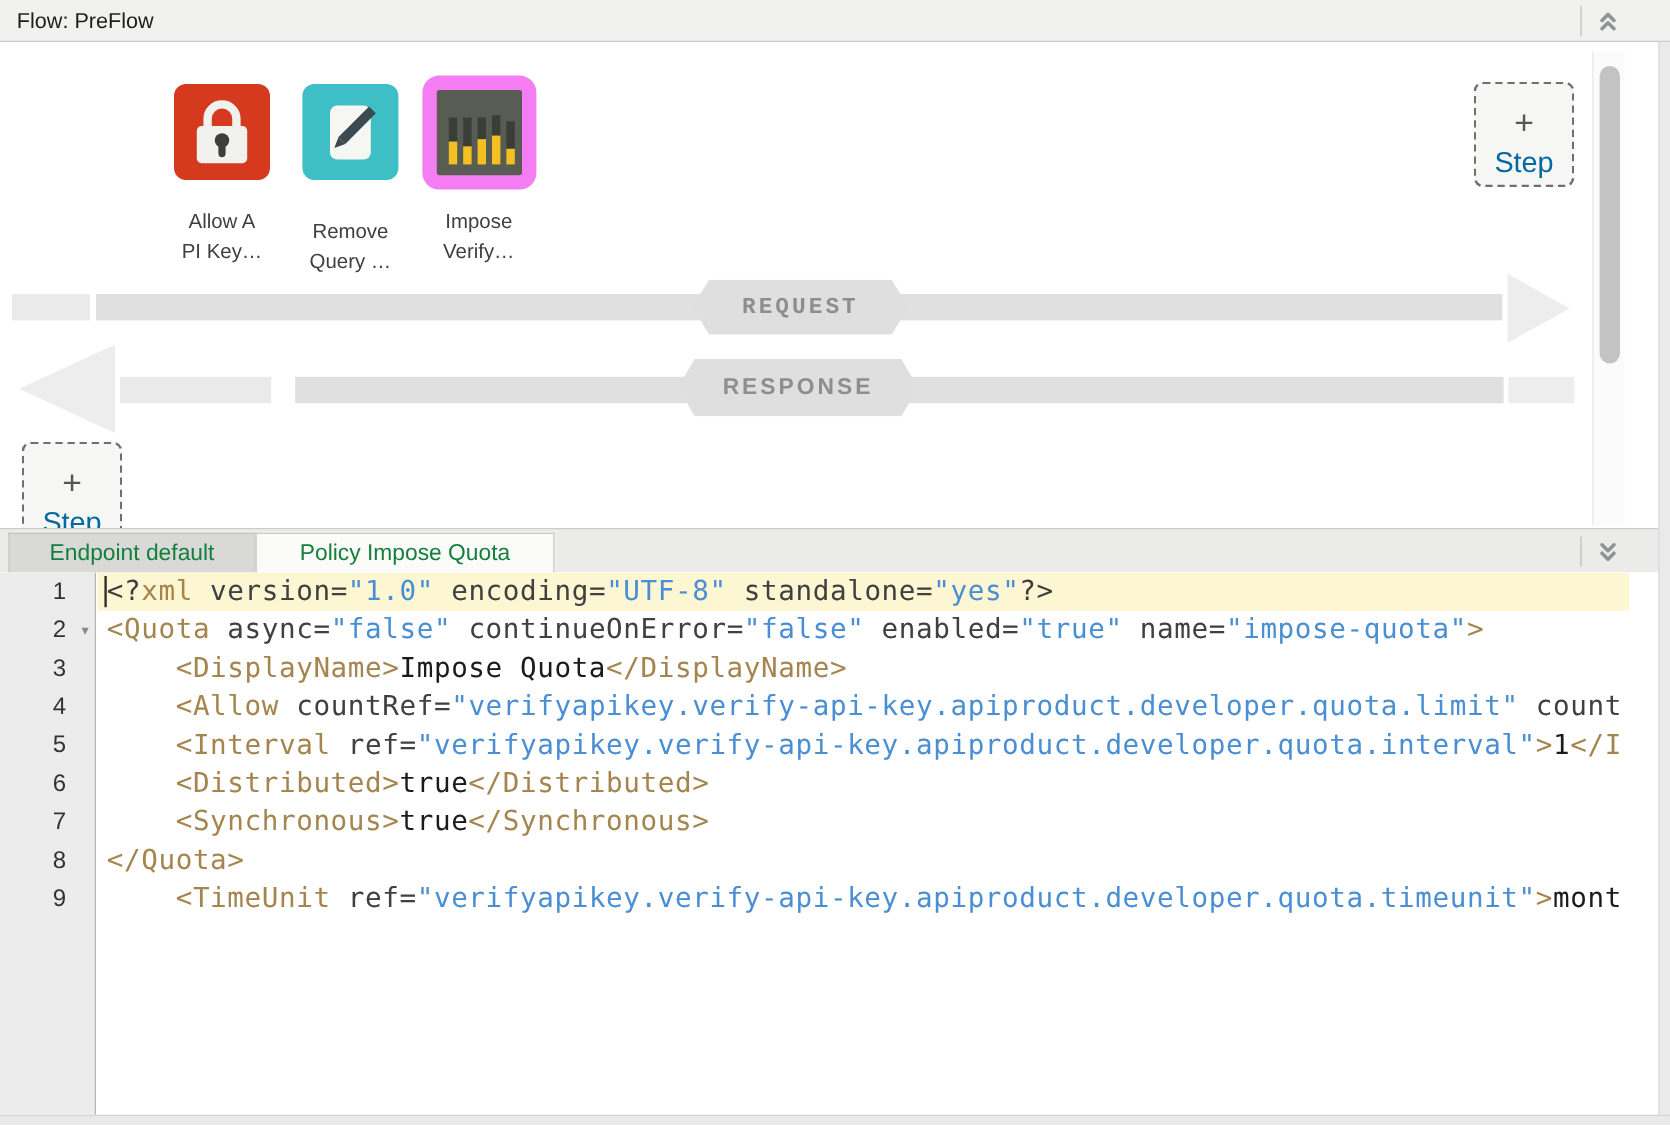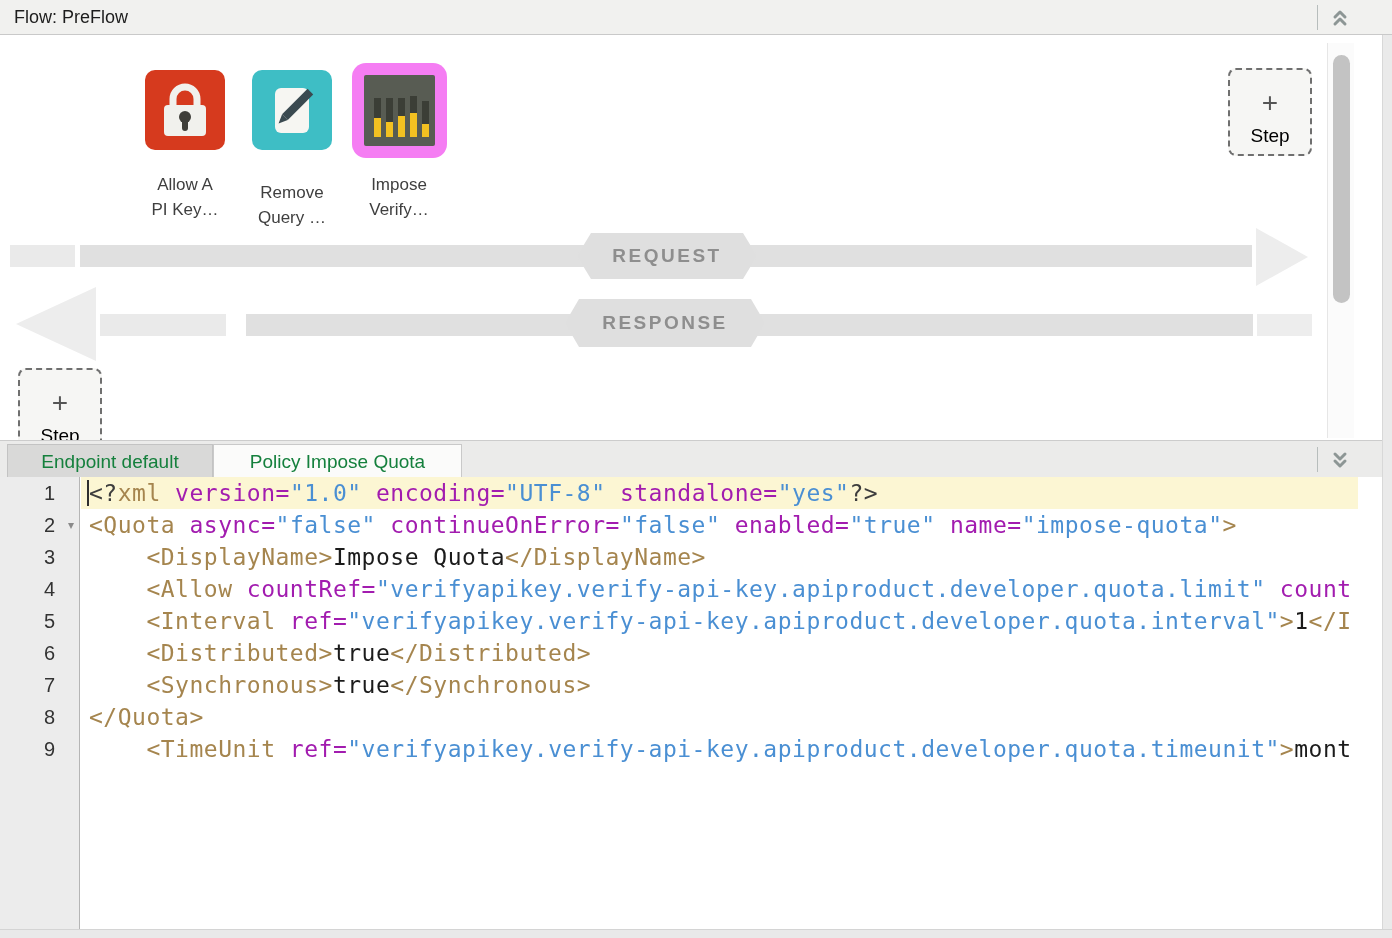--- a/index.html
+++ b/index.html
@@ -14,21 +14,21 @@
   .flow-canvas{position:absolute;left:0;top:35px;width:1382px;height:405px;background:#fff;overflow:hidden;}
 
   .step{position:absolute;cursor:pointer;}
   .step-icon{width:80px;height:80px;border-radius:10px;display:flex;align-items:center;justify-content:center;}
   .step-label{position:absolute;width:130px;text-align:center;font-size:17px;line-height:25px;color:#3f3f3f;}
   .quota-outer{width:95px;height:95px;border-radius:14px;background:#f57df3;display:flex;align-items:center;justify-content:center;}
   .quota-inner{width:71px;height:71px;background:#585c53;border-radius:2px;}
 
   .add-step{position:absolute;width:84px;height:88px;border:2px dashed #6f6f6f;border-radius:8px;background:#f6f6f4;box-sizing:border-box;text-align:center;color:#4a4a4a;cursor:pointer;padding:0;}
   .add-step .plus{display:block;font-size:28px;line-height:30px;margin-top:12px;color:#555;}
-  .add-step .step-word{display:block;font-size:19px;line-height:24px;margin-top:6px;color:#000000;}
+  .add-step .step-word{display:block;font-size:24px;line-height:24px;margin-top:6px;color:#0369a1;}
 
   .bar{position:absolute;height:22px;}
   .bar-main{background:#e0e0e0;}
   .bar-light{background:#eaeaea;}
   .arrowhead{position:absolute;background:#ededed;}
   .ah-right{clip-path:polygon(0 0,100% 50%,0 100%);}
   .ah-left{clip-path:polygon(100% 0,0 50%,100% 100%);}
   .flow-badge{position:absolute;background:#dfdfdf;display:flex;align-items:center;justify-content:center;
     font-size:19px;font-weight:700;letter-spacing:2.5px;color:#8e8e8e;
     clip-path:polygon(0 50%,14px 0,calc(100% - 14px) 0,100% 50%,calc(100% - 14px) 100%,14px 100%);}
@@ -46,21 +46,21 @@
   .code-area{position:absolute;left:0;top:37px;width:1382px;height:452px;background:#fff;overflow:hidden;}
   .gutter{position:absolute;left:0;top:0;width:80px;height:452px;background:#ececec;border-right:1px solid #b5b5b5;box-sizing:border-box;}
   .gutter-row{position:relative;height:32px;line-height:32px;text-align:right;padding-right:24px;font-size:20px;color:#333;}
   .fold-arrow{position:absolute;right:5px;top:0;font-size:12px;color:#8a8a8a;cursor:pointer;}
   .code-lines{position:absolute;left:81px;top:0;width:1277px;height:452px;overflow:hidden;
     font-family:"DejaVu Sans Mono",monospace;font-size:23px;letter-spacing:0.5px;}
   .code-row{position:relative;height:32px;line-height:32px;white-space:pre;padding-left:8px;}
   .code-row.hl{background:#fcf6d3;}
   .cursor{position:absolute;left:6px;top:3px;width:2px;height:26px;background:#2f2f2f;}
   .tk-tag{color:#a5854e;}
-  .tk-attr{color:#a21caf;}
+  .tk-attr{color:#404040;}
   .tk-val{color:#4a8fd3;}
   .tk-txt{color:#1b1b1b;}
   .tk-pun{color:#3d3d3d;}
 
   
   .right-edge{position:absolute;left:1382px;top:35px;width:10px;height:894px;background:#eaeaea;border-left:1px solid #d8d8d8;box-sizing:border-box;}
   .bottom-edge{position:absolute;left:0;top:929px;width:1392px;height:9px;background:#e9e9e9;border-top:1px solid #d4d4d4;box-sizing:border-box;}
 
   .chev{display:block;}
 </style>
@@ -137,21 +137,21 @@
     </div>
 
     <button class="add-step" style="left:1228px;top:33px;">
       <span class="plus">+</span>
       <span class="step-word">Step</span>
     </button>
 
     <div class="bar bar-light" style="left:10px;top:210px;width:65px;"></div>
     <div class="bar bar-main" style="left:80px;top:210px;width:1172px;"></div>
     <div class="arrowhead ah-right" style="left:1256px;top:193px;width:52px;height:58px;"></div>
-    <div class="flow-badge" style="left:577px;top:198px;width:180px;height:46px;">REQUEST</div>
+    <div class="flow-badge" style="left:577px;top:198px;width:180px;height:46px;font-family:Liberation Mono, monospace;">REQUEST</div>
 
     <div class="arrowhead ah-left" style="left:16px;top:252px;width:80px;height:74px;"></div>
     <div class="bar bar-light" style="left:100px;top:279px;width:126px;"></div>
     <div class="bar bar-main" style="left:246px;top:279px;width:1007px;"></div>
     <div class="bar" style="left:1257px;top:279px;width:55px;background:#ededed;"></div>
     <div class="flow-badge" style="left:565px;top:264px;width:200px;height:48px;">RESPONSE</div>
 
     <button class="add-step" style="left:18px;top:333px;">
       <span class="plus">+</span>
       <span class="step-word">Step</span>

